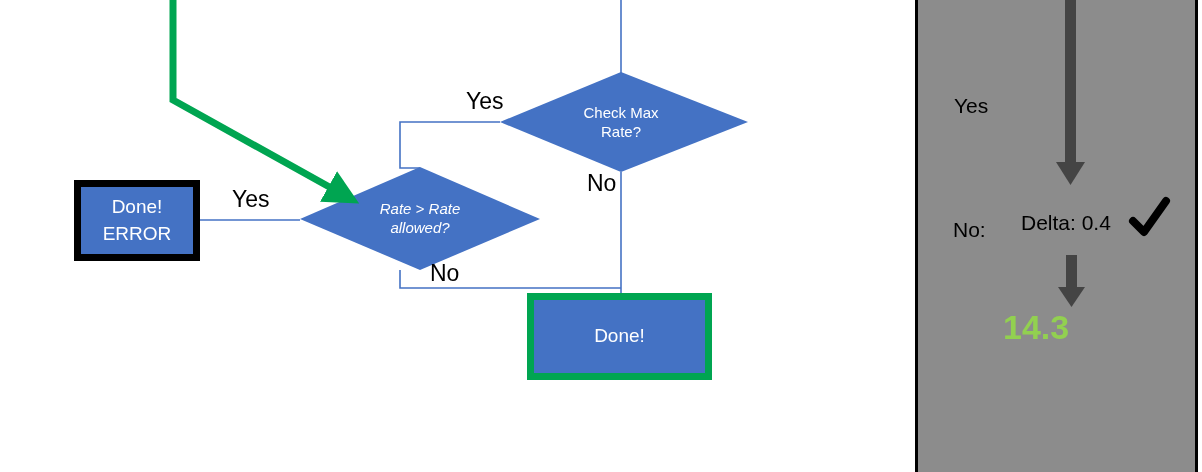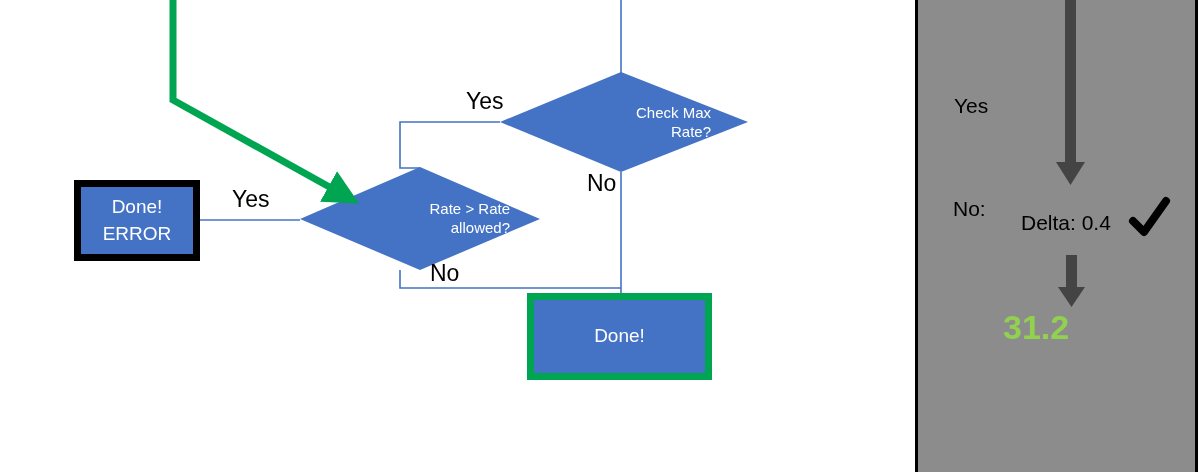--- a/index.html
+++ b/index.html
@@ -23,21 +23,21 @@
     top: 0;
     width: 902px;
     height: 472px;
   }
 
   .node-label {
     position: absolute;
     color: #ffffff;
     font-size: 15px;
     line-height: 19px;
-    text-align: right;
+    text-align: center;
     white-space: pre-line;
     pointer-events: none;
   }
   .edge-label {
     position: absolute;
     color: #000000;
     font-size: 23px;
     line-height: 26px;
     white-space: nowrap;
   }
@@ -90,20 +90,21 @@
   
   #check-max-rate-label {
     left: 531px;
     top: 103px;
     width: 180px;
   }
   #rate-gt-rate-label {
     left: 330px;
     top: 199px;
     width: 180px;
+    font-style: italic;
   }
 
   
   #label-yes-top   { left: 466px; top: 88px;  }
   #label-no-right  { left: 587px; top: 170px; }
   #label-yes-left  { left: 232px; top: 186px; }
   #label-no-bottom { left: 430px; top: 260px; }
 
   
   #side-panel {
@@ -125,21 +126,21 @@
     height: 480px;
   }
   .panel-text {
     position: absolute;
     color: #000000;
     font-size: 21px;
     line-height: 25px;
     white-space: nowrap;
   }
   #panel-yes    { left: 36px; top: 94px; }
-  #panel-no     { left: 35px; top: 197px; }
+  #panel-no     { left: 35px; top: 218px; }
   #panel-delta  { left: 103px; top: 211px; }
   #panel-result {
     position: absolute;
     left: 85px;
     top: 309px;
     color: #92d050;
     font-size: 34px;
     font-weight: bold;
     line-height: 38px;
     white-space: nowrap;
@@ -213,16 +214,16 @@
         <polyline points="215,222 226,233 248,202" fill="none" stroke="#000000" stroke-width="8" stroke-linecap="round" stroke-linejoin="round"></polyline>
       </g>
     </svg>
 
     <div class="panel-text" id="panel-yes">Yes</div>
 
     <div class="panel-text" id="panel-no">No:</div>
 
     <div class="panel-text" id="panel-delta">Delta: 0.4</div>
 
-    <div id="panel-result">31.2</div>
+    <div id="panel-result">14.3</div>
   </div>
 
 </div>
 
 </body></html>

